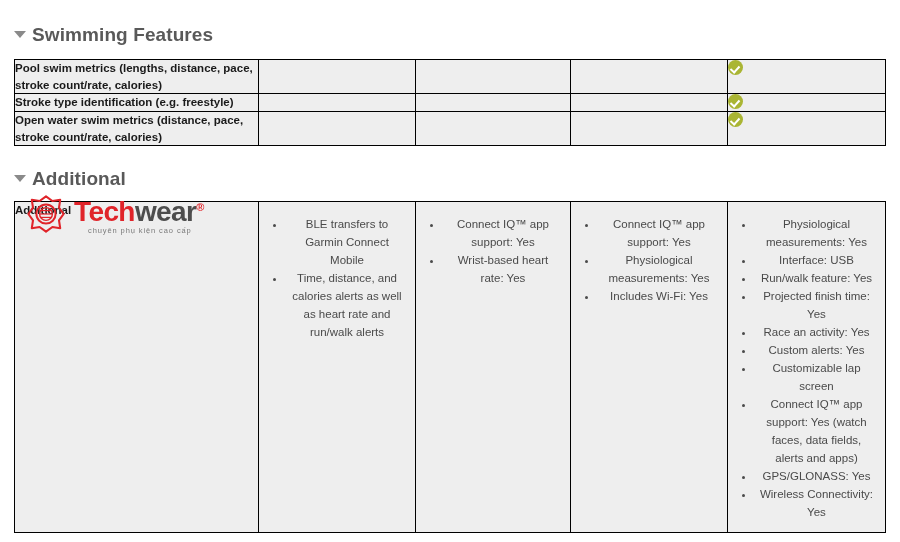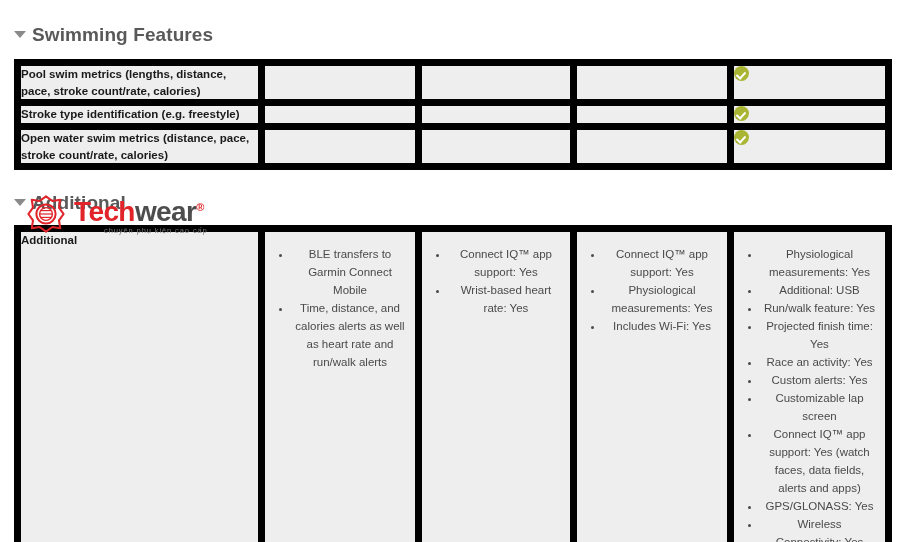--- a/index.html
+++ b/index.html
@@ -39,21 +39,21 @@
 
   
   .cmp-table {
     border-collapse: collapse;
     table-layout: fixed;
     width: 871px;
     margin-left: 14px;
     background: #eeeeee;
   }
   .cmp-table td {
-    border: 7px solid #000000;
+    border: 1px solid #000000;
     background: #eeeeee;
     vertical-align: top;
     padding: 0;
   }
   .col-label  { width: 244px; }
   .col-c1     { width: 157px; }
   .col-c2     { width: 155px; }
   .col-c3     { width: 157px; }
   .col-c4     { width: 158px; }
 
@@ -136,21 +136,21 @@
   .logo-word .reg {
     font-size: 11px;
     vertical-align: super;
     color: #e0242a;
   }
   .logo-tag {
     font-size: 7.5px;
     color: #7a7a7a;
     letter-spacing: 0.9px;
     margin-top: -1px;
-    margin-left: 22px;
+    margin-left: 6px;
     white-space: nowrap;
     padding-left: 8px;
   }
 
   
   .gap-a { height: 25px; }
   .gap-b { height: 15px; }
   .gap-c { height: 23px; }
   .gap-d { height: 13px; }
 </style>
@@ -246,21 +246,21 @@
           <ul class="feat">
             <li>Connect IQ™ app support: Yes</li>
             <li>Physiological measurements: Yes</li>
             <li>Includes Wi-Fi: Yes</li>
           </ul>
         </td>
 
         <td>
           <ul class="feat">
             <li>Physiological measurements: Yes</li>
-            <li>Additional: USB</li>
+            <li>Interface: USB</li>
             <li>Run/walk feature: Yes</li>
             <li>Projected finish time: Yes</li>
             <li>Race an activity: Yes</li>
             <li>Custom alerts: Yes</li>
             <li>Customizable lap screen</li>
             <li>Connect IQ™ app support: Yes (watch faces, data fields, alerts and apps)</li>
             <li>GPS/GLONASS: Yes</li>
             <li>Wireless Connectivity: Yes</li>
 
           </ul>

